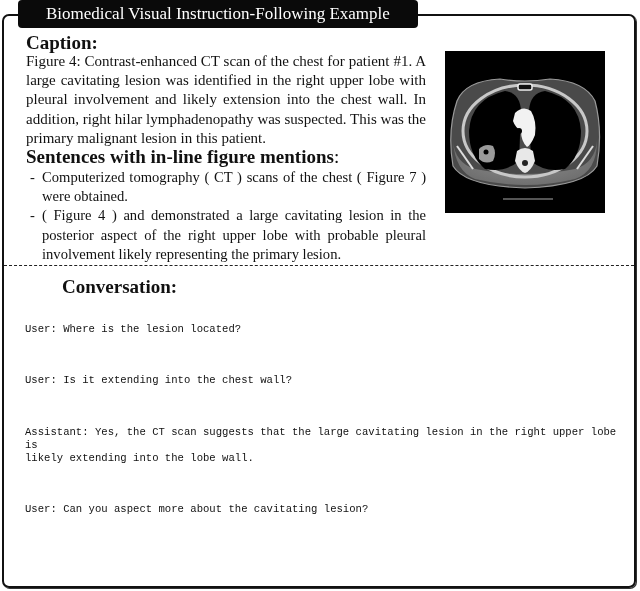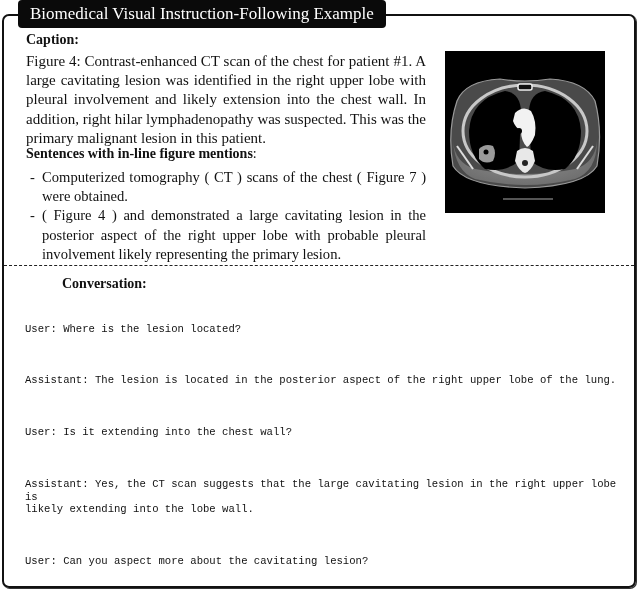--- a/index.html
+++ b/index.html
@@ -3,27 +3,27 @@
   <meta charset="utf-8">
   <style>
     html, body { margin: 0; padding: 0; background: #ffffff; }
     body { width: 640px; height: 591px; position: relative; overflow: hidden; }
     .frame {
       position: absolute; left: 2px; top: 14px; width: 634px; height: 574px;
       border: 2px solid #111; border-radius: 7px; box-sizing: border-box;
       box-shadow: 1px 1px 0 #333;
     }
     .title-tab {
-      position: absolute; left: 18px; top: 0px; height: 28px; padding: 0 12px;
+      position: absolute; left: 18px; top: 0px; height: 28px; padding: 0 28px;
       background: #0a0a0a; color: #fff; border-radius: 4px;
       font-family: "Liberation Serif", serif; font-size: 17px; line-height: 28px;
       white-space: nowrap; z-index: 2;
     }
     .serif { font-family: "Liberation Serif", serif; color: #111; }
-    .h { font-weight: bold; font-size: 14px; position: absolute; left: 26px; }
+    .h { font-weight: bold; font-size: 19px; position: absolute; left: 26px; }
     .caption-title { top: 32px; }
     .caption-body {
       position: absolute; left: 26px; top: 52px; width: 400px;
       font-size: 15px; line-height: 19.2px; text-align: justify;
     }
     .mentions-title { top: 146px; font-weight: bold; }
     .mentions-title .colon { font-weight: normal; }
     .mentions {
       position: absolute; left: 26px; top: 168px; width: 400px; margin: 0; padding: 0;
       list-style: none; font-size: 14.6px; line-height: 19.2px;
@@ -94,19 +94,18 @@
   <line x1="148" y1="95" x2="132" y2="118" stroke="#ddd" stroke-width="2"></line>
 
   <line x1="58" y1="148" x2="108" y2="148" stroke="#aaa" stroke-width="1"></line>
 </svg>
 
 <div class="divider"></div>
 
 <div class="serif h conv-title">Conversation:</div>
 <div class="conv">
   <div class="turn">User: Where is the lesion located?</div>
-  <div class="turn">Assistant: The lesion is located in the posterior aspect of the right upper lobe of the lung.</div>
   <div class="turn">User: Is it extending into the chest wall?</div>
   <div class="turn">Assistant: Yes, the CT scan suggests that the large cavitating lesion in the right upper lobe is
 likely extending into the lobe wall.</div>
   <div class="turn">User: Can you aspect more about the cavitating lesion?</div>
   
 </div>
 
 </body></html>

